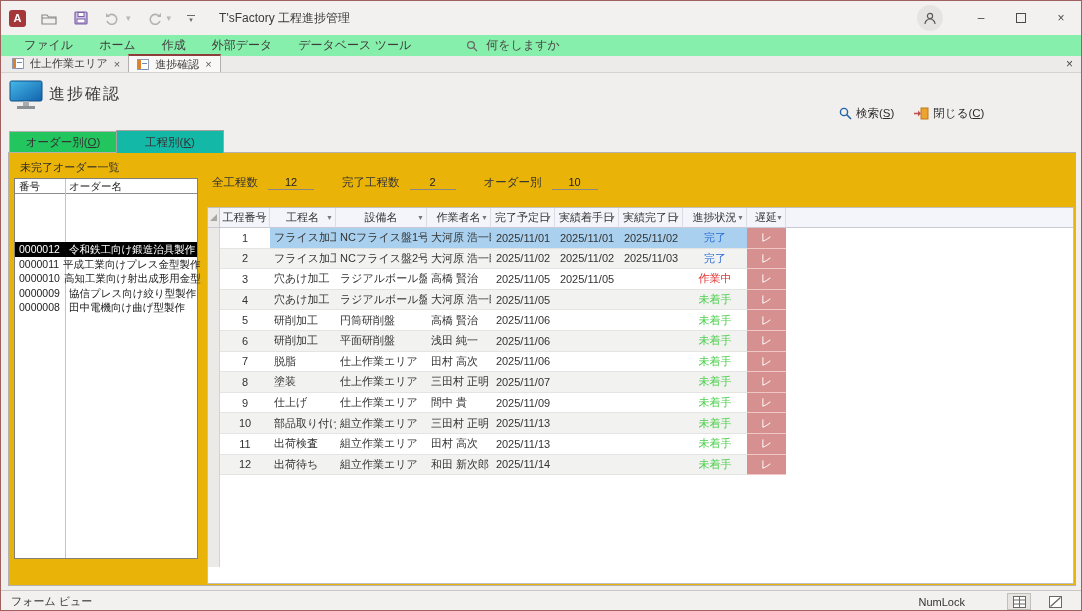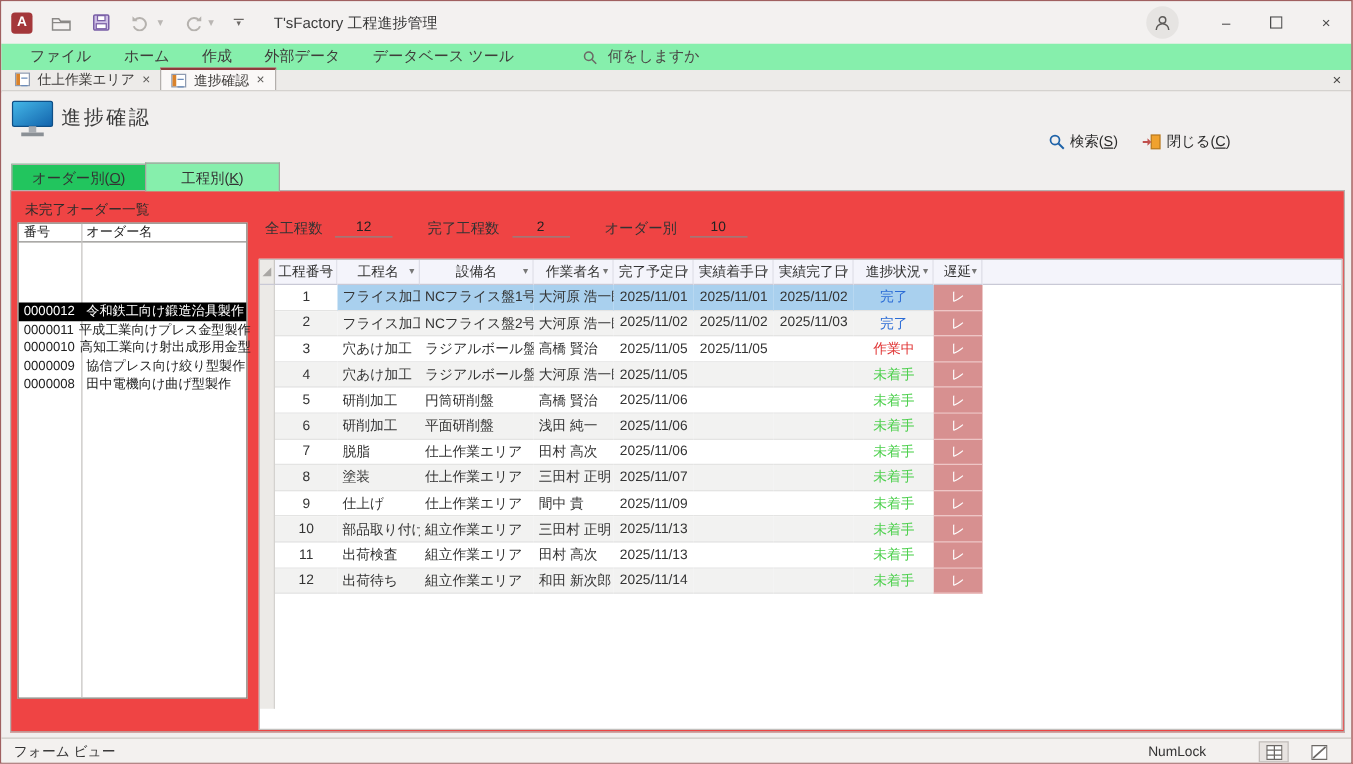--- a/index.html
+++ b/index.html
@@ -50,24 +50,24 @@
   .form-title{ position:absolute; left:48px; top:10px; font-size:16px; color:#3b3b3b; letter-spacing:2px; }
   .monitor{ position:absolute; left:8px; top:6px; }
   .hdr-actions{ position:absolute; top:32px; left:838px; display:flex; gap:20px; align-items:center; }
   .hdr-btn{ display:flex; align-items:center; gap:4px; font-size:11.5px; color:#2b2b2b; }
   .u{ text-decoration:underline; text-underline-offset:1px; }
 
   
   .vtab{ position:absolute; width:108px; height:22px; font-size:11.5px; color:#333;
          display:flex; align-items:center; justify-content:center; }
   .vtab.inactive{ left:8px; top:57px; background:#22c55e; border:1px solid #b5b1ae; }
-  .vtab.active{ left:115px; top:56px; height:23px; background:#86efac; border:1px solid #a6a29f;
+  .vtab.active{ left:115px; top:56px; height:23px; background:#14b8a6; border:1px solid #a6a29f;
                 border-bottom:none; z-index:3; }
   .page{ position:absolute; left:7px; top:78px; width:1068px; height:434px;
-         border:1px solid #b5b1ae; background:#ef4444; }
+         border:1px solid #b5b1ae; background:#eab308; }
 
   
   .ol-title{ position:absolute; left:11px; top:7px; font-size:11px; color:#2e2c2a; }
   .listbox{ position:absolute; left:5px; top:25px; width:184px; height:381px; background:#fff;
             border:1px solid #828078; font-size:10.5px; color:#222; }
   .listbox::before{ content:''; position:absolute; left:50px; top:0; bottom:0; border-left:1px solid #c6c4c1; }
   .ol-head{ display:flex; height:15px; line-height:15px; border-bottom:1px solid #8f8d8a; }
   .ol-h1{ width:50px; padding-left:4px; } .ol-h2{ padding-left:4px; }
   .ol-row{ display:flex; height:14.5px; line-height:14.5px; position:relative; }
   .ol-row.selected{ background:#000; color:#fff;margin-top:48px; }

